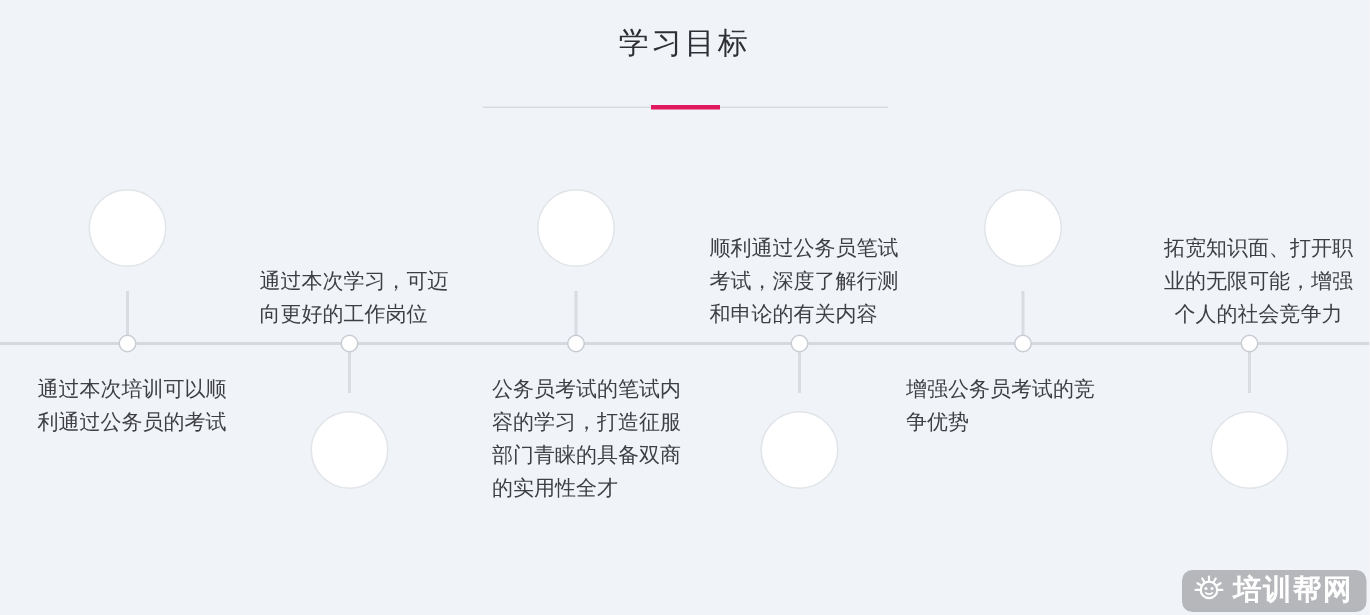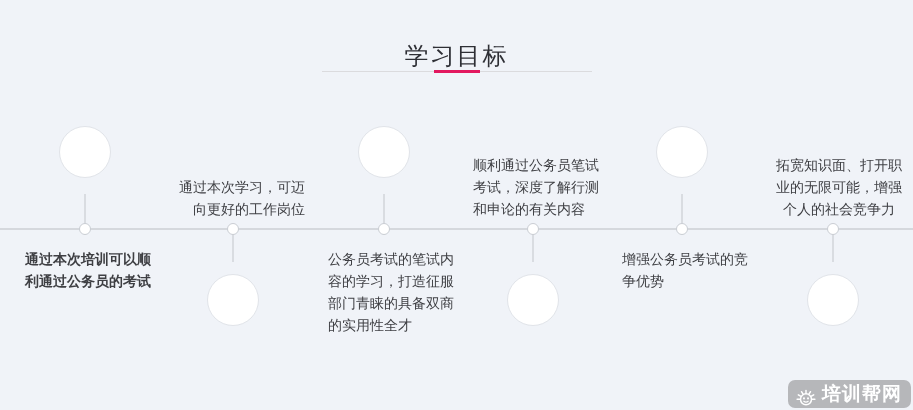--- a/index.html
+++ b/index.html
@@ -7,23 +7,23 @@
   .stage {
     position: relative;
     width: 913px;
     height: 410px;
     background: #f0f3f8;
     overflow: hidden;
   }
   
   .page-title {
     position: absolute;
-    top: 40px; left: 0; right: 0;
+    top: 15px; left: 0; right: 0;
     text-align: center;
-    font-size: 24px;
+    font-size: 20px;
     letter-spacing: 2px;
     color: #2e2f35;
   }
   .divider {
     position: absolute;
     top: 70px; left: 50%;
     transform: translateX(-50%);
     width: 270px; height: 3px;
   }
   .divider-gray {
@@ -74,21 +74,21 @@
     line-height: 22px;
     color: #3e3f43;
     word-break: break-all;
   }
   
   .watermark {
     position: absolute;
     right: 2px; bottom: 2px;
     height: 28px;
     display: flex;
-    align-items: flex-end;
+    align-items: flex-start;
     gap: 5px;
     padding: 0 9px 0 7px;
     background: #b6b7ba;
     border-radius: 7px;
   }
   .watermark-icon { display: flex; align-items: center; }
   .watermark-text {
     color: #ffffff;
     font-size: 19px;
     font-weight: bold;
@@ -107,37 +107,37 @@
     <div class="divider-gray"></div>
     <div class="divider-accent"></div>
   </div>
 
   <div class="timeline-line"></div>
 
   <div id="timeline">
       <div class="big-circle" style="left: 59px; top: 126px;"></div>
       <div class="stem" style="left: 84px; top: 194px; height: 30px;"></div>
       <div class="node-dot" style="left: 79px;"></div>
-      <div class="item-text" style="left: 25px; top: 248px; font-weight: bold;">通过本次培训可以顺利通过公务员的考试</div>
+      <div class="item-text" style="left: 25px; top: 248px;">通过本次培训可以顺利通过公务员的考试</div>
       <div class="big-circle" style="left: 207px; top: 274px;"></div>
       <div class="stem" style="left: 232px; top: 234px; height: 28px;"></div>
       <div class="node-dot" style="left: 227px;"></div>
-      <div class="item-text" style="left: 173px; bottom: 190px; text-align: right;">通过本次学习，可迈向更好的工作岗位</div>
+      <div class="item-text" style="left: 173px; bottom: 190px;">通过本次学习，可迈向更好的工作岗位</div>
       <div class="big-circle" style="left: 358px; top: 126px;"></div>
       <div class="stem" style="left: 383px; top: 194px; height: 30px;"></div>
       <div class="node-dot" style="left: 378px;"></div>
       <div class="item-text" style="left: 328px; top: 248px;">公务员考试的笔试内容的学习，打造征服部门青睐的具备双商的实用性全才</div>
       <div class="big-circle" style="left: 507px; top: 274px;"></div>
       <div class="stem" style="left: 532px; top: 234px; height: 28px;"></div>
       <div class="node-dot" style="left: 527px;"></div>
       <div class="item-text" style="left: 473px; bottom: 190px; margin-top: 20px;">顺利通过公务员笔试考试，深度了解行测和申论的有关内容</div>
       <div class="big-circle" style="left: 656px; top: 126px;"></div>
       <div class="stem" style="left: 681px; top: 194px; height: 30px;"></div>
       <div class="node-dot" style="left: 676px;"></div>
-      <div class="item-text" style="left: 622px; top: 248px;">增强公务员考试的竞争优势</div>
+      <div class="item-text" style="left: 604px; top: 248px;">增强公务员考试的竞争优势</div>
       <div class="big-circle" style="left: 807px; top: 274px;"></div>
       <div class="stem" style="left: 832px; top: 234px; height: 28px;"></div>
       <div class="node-dot" style="left: 827px;"></div>
       <div class="item-text" style="left: 773px; bottom: 190px; text-align: center;">拓宽知识面、打开职业的无限可能，增强个人的社会竞争力</div>
     </div>
 
   <div class="watermark">
     <span class="watermark-icon">
       <svg width="22" height="22" viewBox="0 0 24 24" fill="none">
         <circle cx="12" cy="14.5" r="6" stroke="#ffffff" stroke-width="1.6"></circle>

